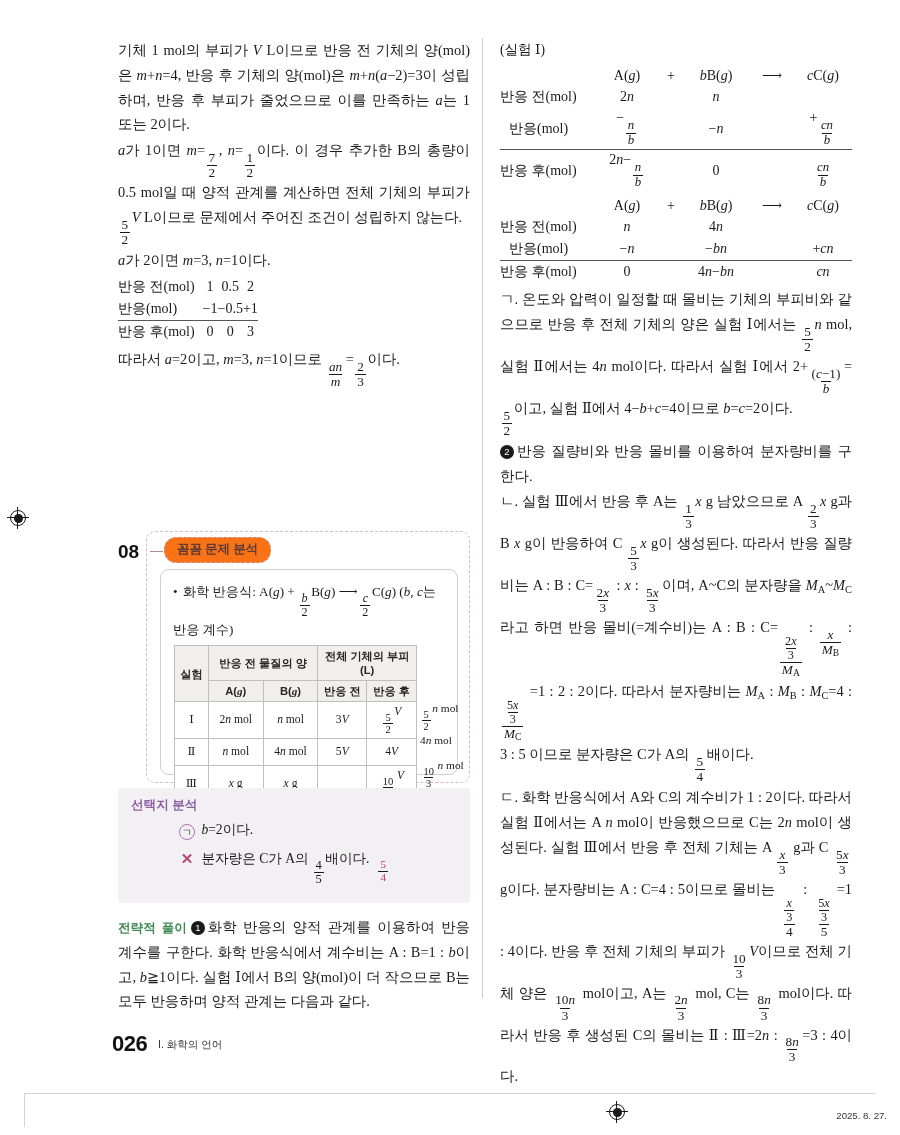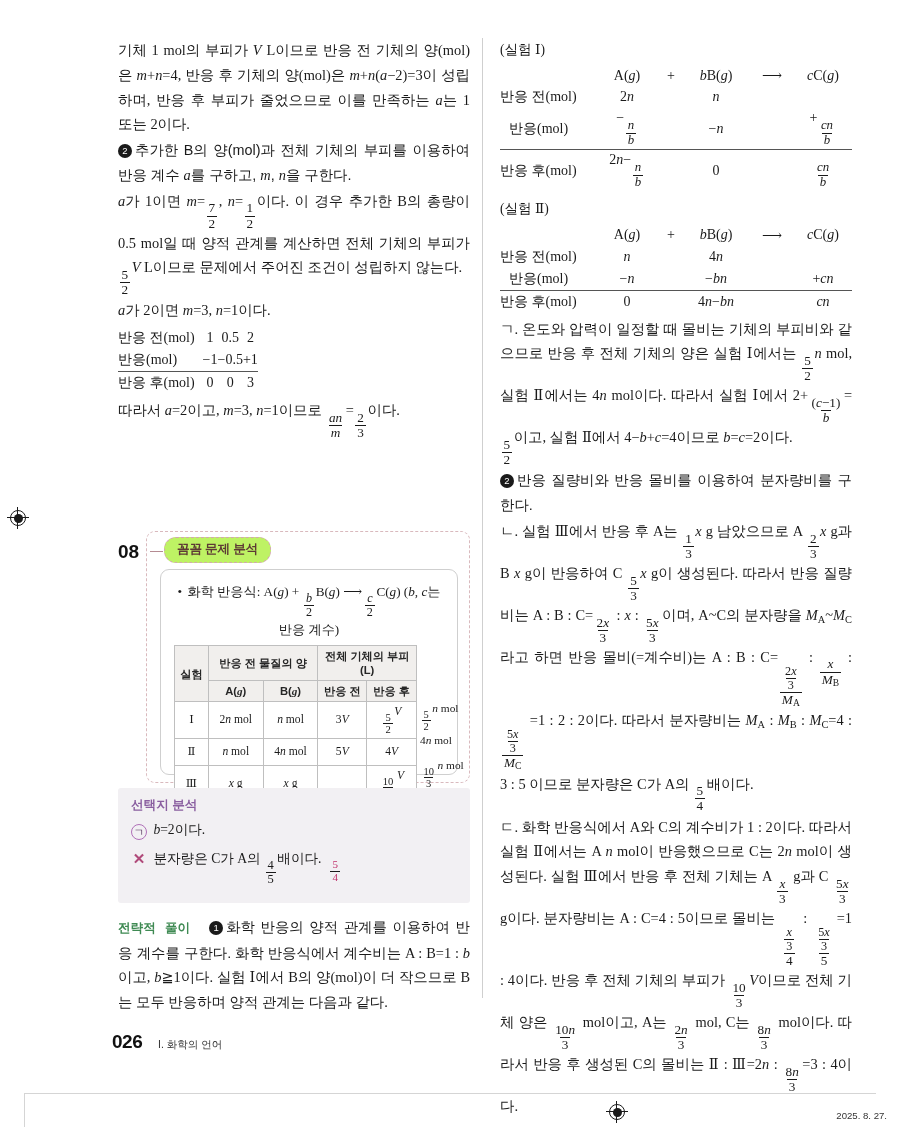--- a/index.html
+++ b/index.html
@@ -85,31 +85,31 @@
     border:1.2px dashed #d9b9bd; border-radius:9px; background:#fff;
   }
   .badge-tick {
     position:absolute; left:32px; top:28px; width:13px; height:1.2px;
     background:#b58b92;
   }
   .badge {
     position:absolute; left:46px; top:14px;
     padding:3px 12px 4px 12px;
     border:1.2px dashed #d2a9ae; border-radius:12px;
-    background:#bef264;
+    background:#f97316;
     font-family:"Liberation Sans","DejaVu Sans",sans-serif;
     font-weight:bold; font-size:12.6px; color:#5d3a34;
     letter-spacing:-0.2px;
   }
   .inner-card {
     position:absolute; left:42px; top:46px; width:298px; height:206px;
     border:1px solid #cfcfcf; border-radius:9px; background:#fff;
     padding:10px 12px 8px 12px;
   }
-  .bullet-line { font-size:13.2px; line-height:1.6; margin:1px 0 4px 0;text-align:center; }
+  .bullet-line { font-size:13.2px; line-height:1.6; margin:1px 0 4px 0; }
   .bullet-line .bdot { margin-right:2px; }
 
   table.exp {
     border-collapse:collapse; width:243px; margin:5px 0 6px 1px;
     font-size:11.6px;
   }
   table.exp th, table.exp td {
     border:0.8px solid #bfbfbf; text-align:center;
     padding:3px 2px; line-height:1.25;
   }
@@ -124,46 +124,46 @@
 
   
   .choice-box {
     position:absolute; left:118px; top:788px; width:352px; height:115px;
     background:#f2f0f3; border-radius:3px; padding:9px 12px 8px 13px;
   }
   .choice-title {
     font-family:"Liberation Sans","DejaVu Sans",sans-serif;
     font-weight:bold; font-size:12.6px; color:#8a5fa0; margin-bottom:3px;
   }
-  .choice-item { font-size:13.6px; line-height:1.95; white-space:nowrap; }
+  .choice-item { font-size:13.6px; line-height:1.95; white-space:nowrap;margin-left:48px; }
   .cmark {
     display:inline-block; width:16px; height:16px; line-height:15px;
     border:1.2px solid #b070b8; border-radius:50%; color:#4b2a55;
     text-align:center; font-size:10.5px; margin-right:3px;
     vertical-align:-2px; font-family:"Liberation Sans",sans-serif;
   }
   .xmark {
     display:inline-block; width:16px; margin-right:3px; color:#b04a7a;
     font-size:15px; font-weight:bold; text-align:center;
     vertical-align:-1px; font-family:"Liberation Sans",sans-serif;
   }
   .corr { color:#c0306a; font-size:0.88em; margin-left:4px; }
 
   
   .strategy { position:absolute; left:118px; top:915px; width:352px; }
   .strategy-tag {
-    font-family:Liberation Mono, monospace;
-    font-weight:bold; font-size:12.6px; color:#3f8a53; margin-right:19px;
+    font-family:Liberation Sans, sans-serif;
+    font-weight:bold; font-size:12.6px; color:#3f8a53; margin-right:4px;
   }
 
   
   .page-num {
     position:absolute; left:112px; top:1031px;
     font-family:"Liberation Sans","DejaVu Sans",sans-serif;
-    font-weight:bold; font-size:19px; color:#111; letter-spacing:-0.5px;
+    font-weight:bold; font-size:22px; color:#111; letter-spacing:-0.5px;
   }
   .page-chapter {
     position:absolute; left:158px; top:1038px;
     font-family:"Liberation Sans","DejaVu Sans",sans-serif;
     font-size:10.5px; color:#333;
   }
   .footrule { position:absolute; left:24px; top:1093px; width:852px; height:1px; background:#d5d5d5; }
   .footrule2 { position:absolute; left:24px; top:1093px; width:1px; height:34px; background:#d5d5d5; }
   .foot-left {
     position:absolute; left:56px; top:1169px;
@@ -195,23 +195,20 @@
 
   <div class="col col-left">
 
     <p class="line">
       기체 1 mol의 부피가 <span class="mi">V</span> L이므로 반응 전 기체의 양(mol)은
       <span class="mi">m</span>+<span class="mi">n</span>=4, 반응 후 기체의 양(mol)은
       <span class="mi">m</span>+<span class="mi">n</span>(<span class="mi">a</span>−2)=3이 성립하며,
       반응 후 부피가 줄었으므로 이를 만족하는 <span class="mi">a</span>는 1 또는 2이다.
     </p>
 
-    <p class="line">
-      <span class="step">2</span><span class="kr">추가한 B의 양(mol)과 전체 기체의 부피를 이용하여 반응 계수 <span class="mi">a</span>를 구하고, <span class="mi">m</span>, <span class="mi">n</span>을 구한다.</span>
-    </p>
 
     <p class="line">
       <span class="mi">a</span>가 1이면 <span class="mi">m</span>=<span class="frac">
           <span class="num">7</span>
           <span class="den">2</span>
         </span>,
       <span class="mi">n</span>=<span class="frac">
           <span class="num">1</span>
           <span class="den">2</span>
         </span>이다.
@@ -442,21 +439,20 @@
               <td></td>
           <td class="val"><span class="frac">
                   <span class="num"><span class="mi">cn</span></span>
                   <span class="den"><span class="mi">b</span></span>
                 </span></td>
         </tr>
       </tbody>
         </table>
     </div>
 
-    <p class="line" style="font-size:13.6px; margin-top:6px;">(실험 Ⅱ)</p>
 
     <div class="stoich">
       <table>
         <tbody>
             <tr>
           <td class="lbl" style="width:96px;"></td>
           <td class="val" style="width:62px;">A(<span class="mi">g</span>)</td>
           <td class="val" style="width:26px;">+</td>
           <td class="val" style="width:64px;"><span class="mi">b</span>B(<span class="mi">g</span>)</td>
           <td class="val" style="width:46px;"><span class="arrow">⟶</span></td>

